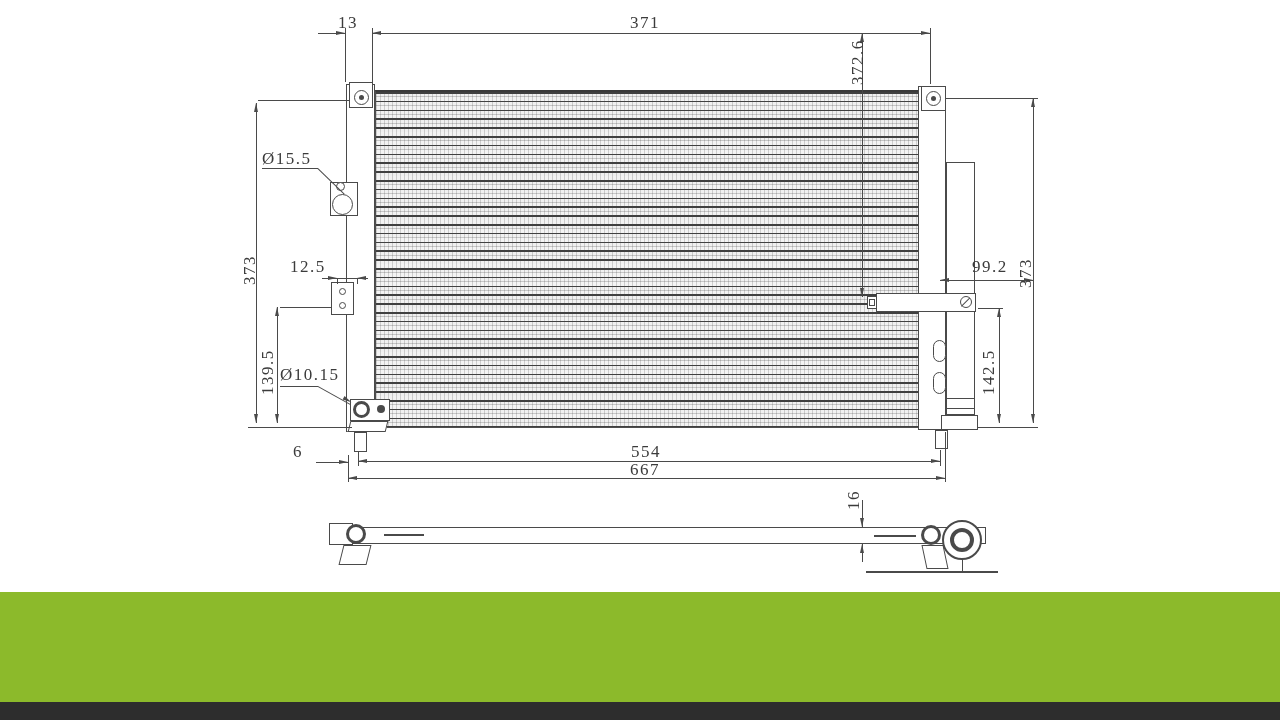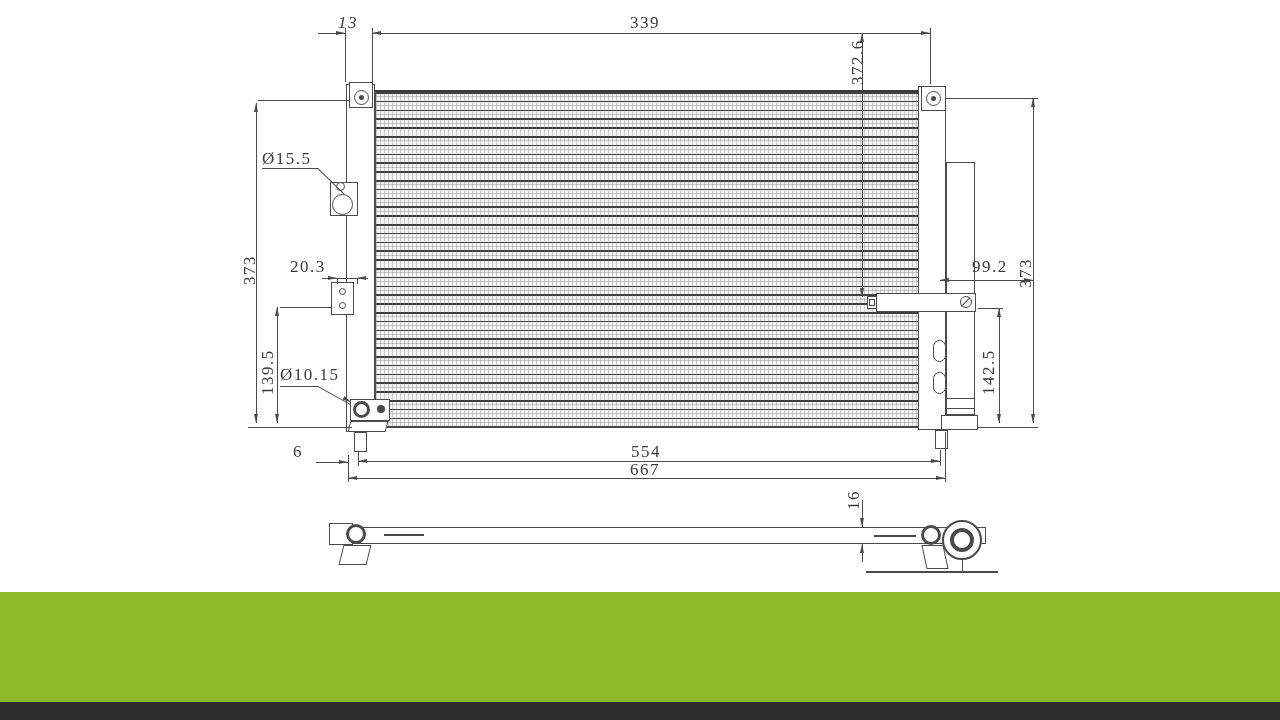--- a/index.html
+++ b/index.html
@@ -79,40 +79,40 @@
   <div>
 
     <div class="vl" style="left:345px;top:28px;height:54px;"></div>
     <div class="vl" style="left:372px;top:28px;height:60px;"></div>
     <div class="vl" style="left:930px;top:28px;height:56px;"></div>
     <div class="hl" style="left:318px;top:33px;width:27px;"></div>
     <div class="ar r" style="left:336px;top:30.5px;"></div>
     <div class="hl" style="left:372px;top:33px;width:558px;"></div>
     <div class="ar l" style="left:372px;top:30.5px;"></div>
     <div class="ar r" style="left:921px;top:30.5px;"></div>
-    <div class="dim" style="left:338px;top:14px;font-style:italic;">13</div>
-    <div class="dim" style="left:630px;top:14px;">339</div>
+    <div class="dim" style="left:338px;top:14px;">13</div>
+    <div class="dim" style="left:630px;top:14px;">371</div>
 
     <div class="vl" style="left:862px;top:33px;height:264px;"></div>
     <div class="ar u" style="left:859.5px;top:33px;"></div>
     <div class="ar d" style="left:859.5px;top:288px;"></div>
     <div class="dim v" style="left:849px;top:85px;">372.6</div>
 
     <div class="hl" style="left:258px;top:100px;width:91px;"></div>
     <div class="hl" style="left:248px;top:427px;width:104px;"></div>
     <div class="vl" style="left:256px;top:103px;height:320px;"></div>
     <div class="ar u" style="left:253.5px;top:103px;"></div>
     <div class="ar d" style="left:253.5px;top:414px;"></div>
     <div class="dim v" style="left:241px;top:285px;">373</div>
 
     <div class="dim" style="left:262px;top:150px;">Ø15.5</div>
     <div class="hl" style="left:262px;top:168px;width:56px;"></div>
     <div class="lead" style="left:318px;top:168px;width:37px;transform:rotate(44deg);"></div>
 
-    <div class="dim" style="left:290px;top:258px;">20.3</div>
+    <div class="dim" style="left:290px;top:258px;">12.5</div>
     <div class="hl" style="left:322px;top:278px;width:46px;"></div>
     <div class="ar r" style="left:328px;top:275.5px;"></div>
     <div class="ar l" style="left:357px;top:275.5px;"></div>
     <div class="vl" style="left:337px;top:278px;height:6px;"></div>
     <div class="vl" style="left:357px;top:278px;height:6px;"></div>
 
     <div class="hl" style="left:280px;top:307px;width:51px;"></div>
     <div class="vl" style="left:277px;top:307px;height:116px;"></div>
     <div class="ar u" style="left:274.5px;top:307px;"></div>
     <div class="ar d" style="left:274.5px;top:414px;"></div>

